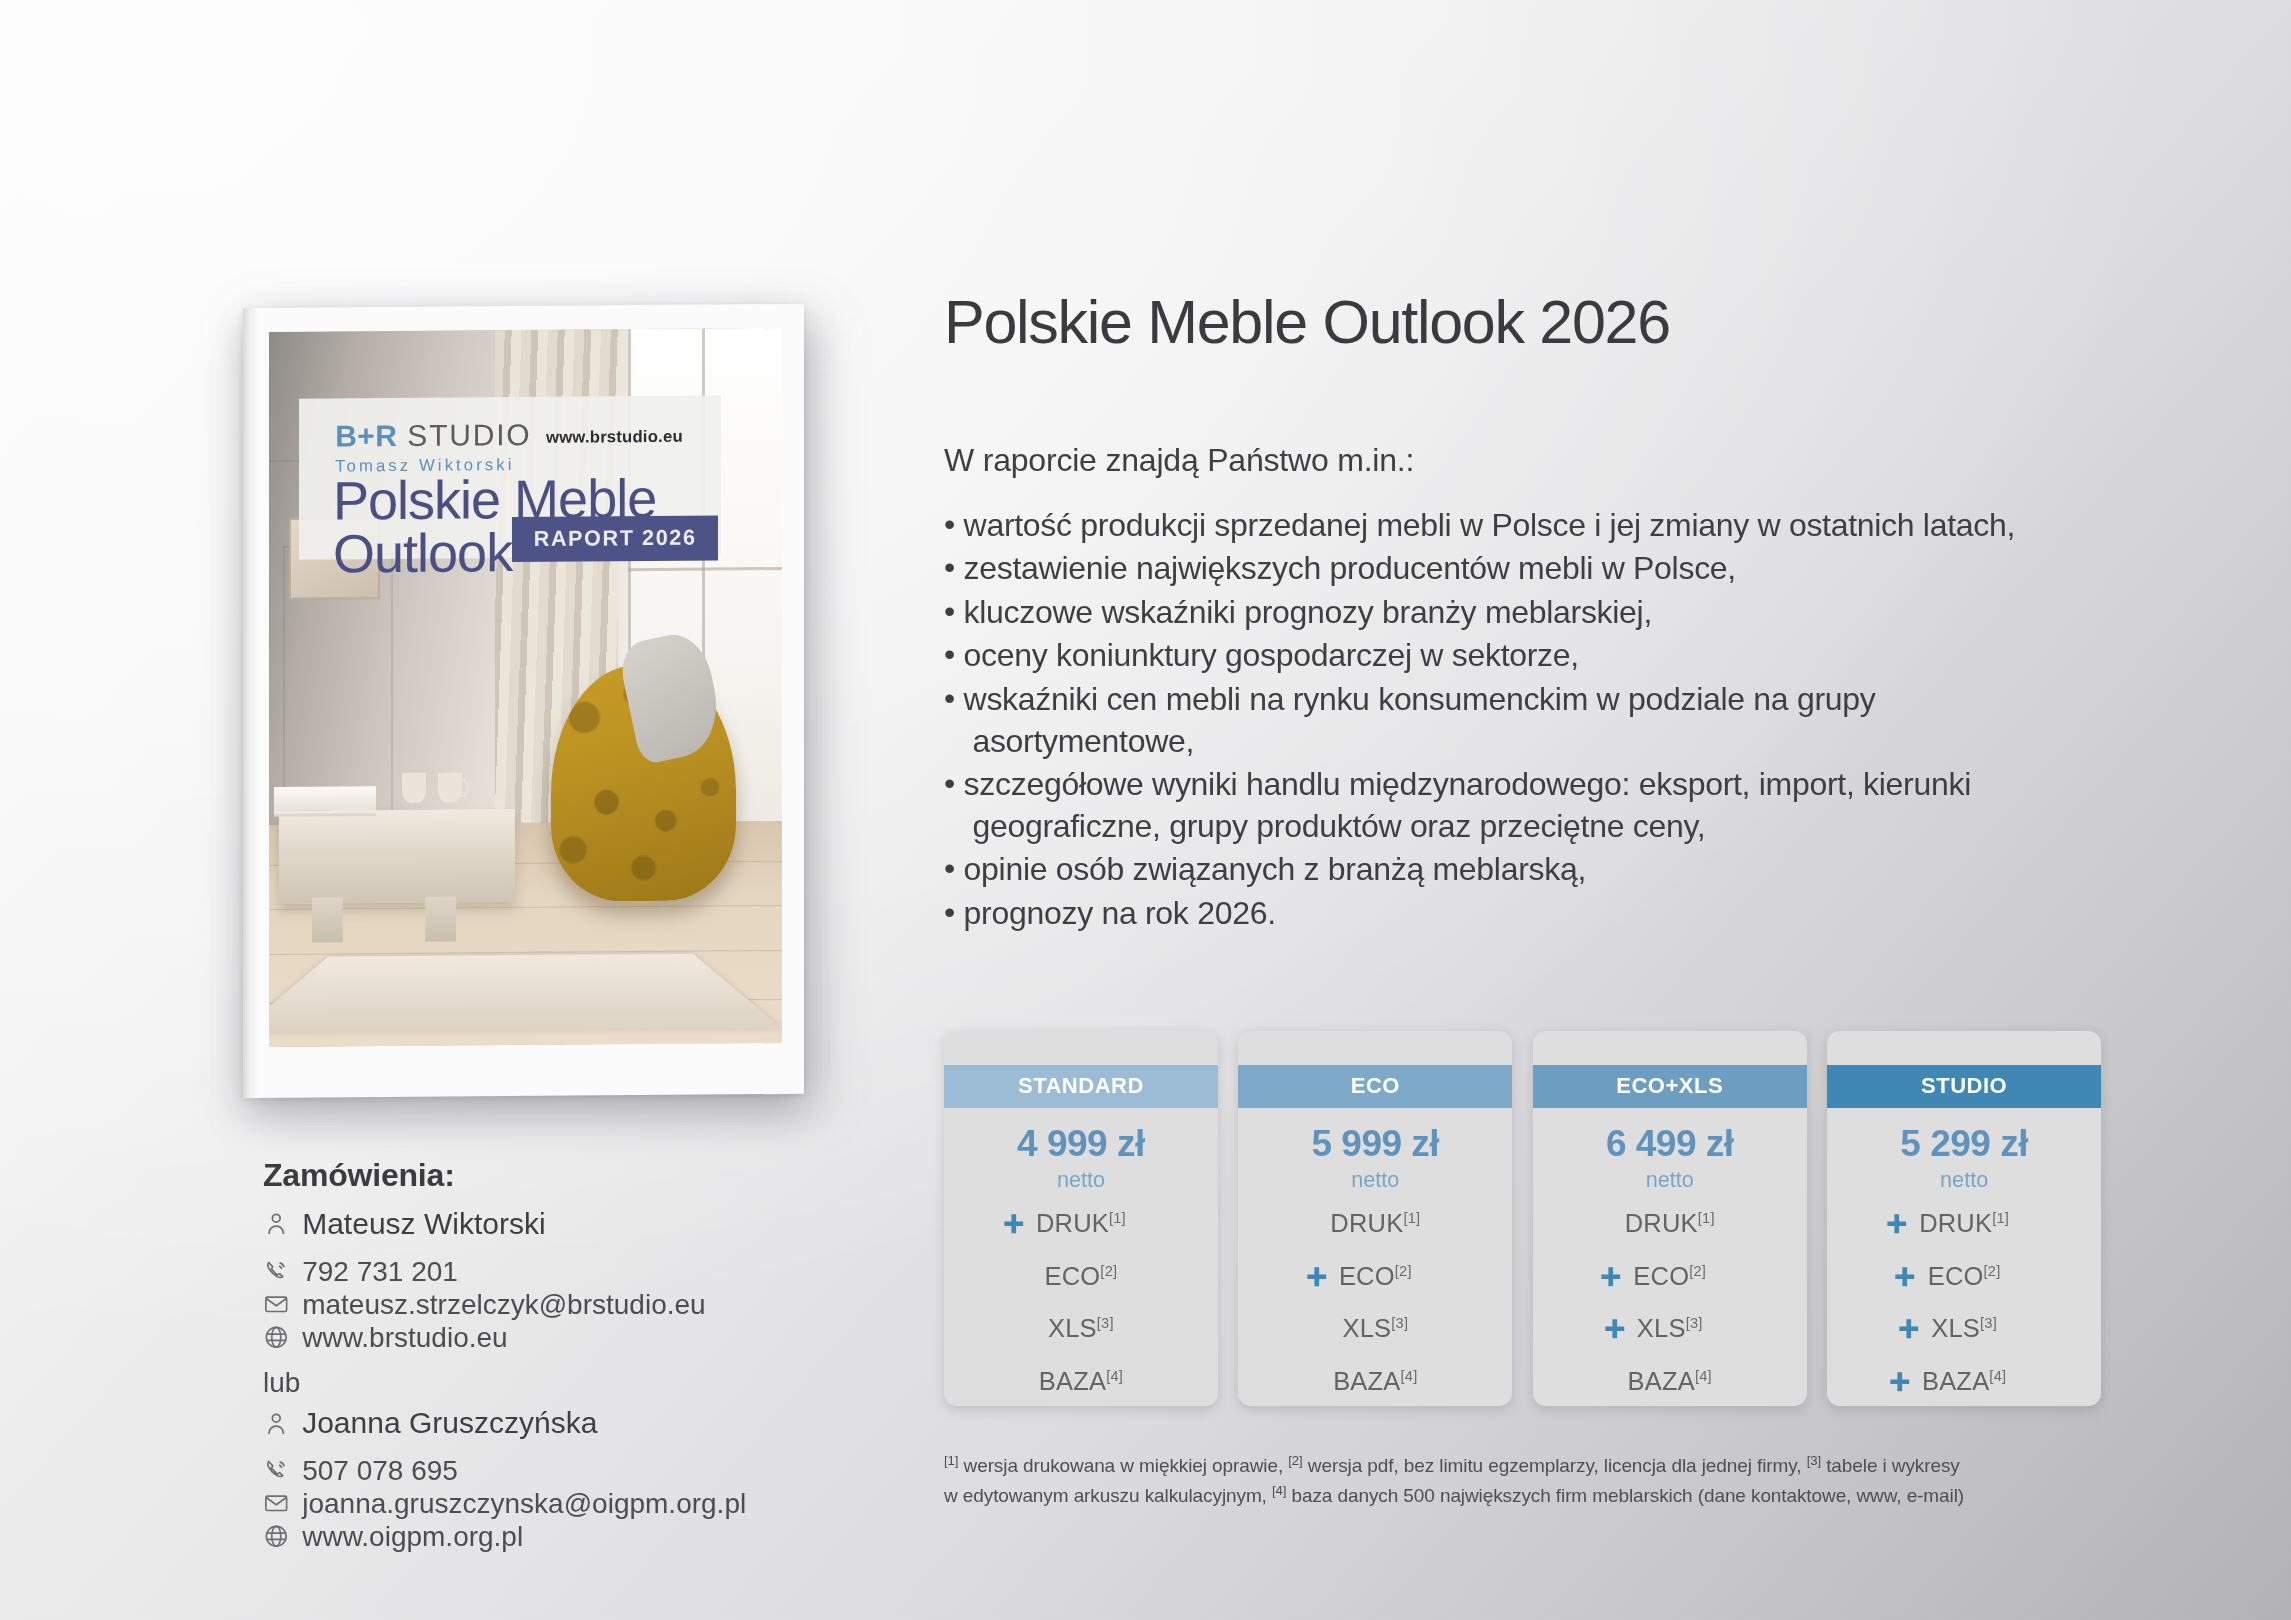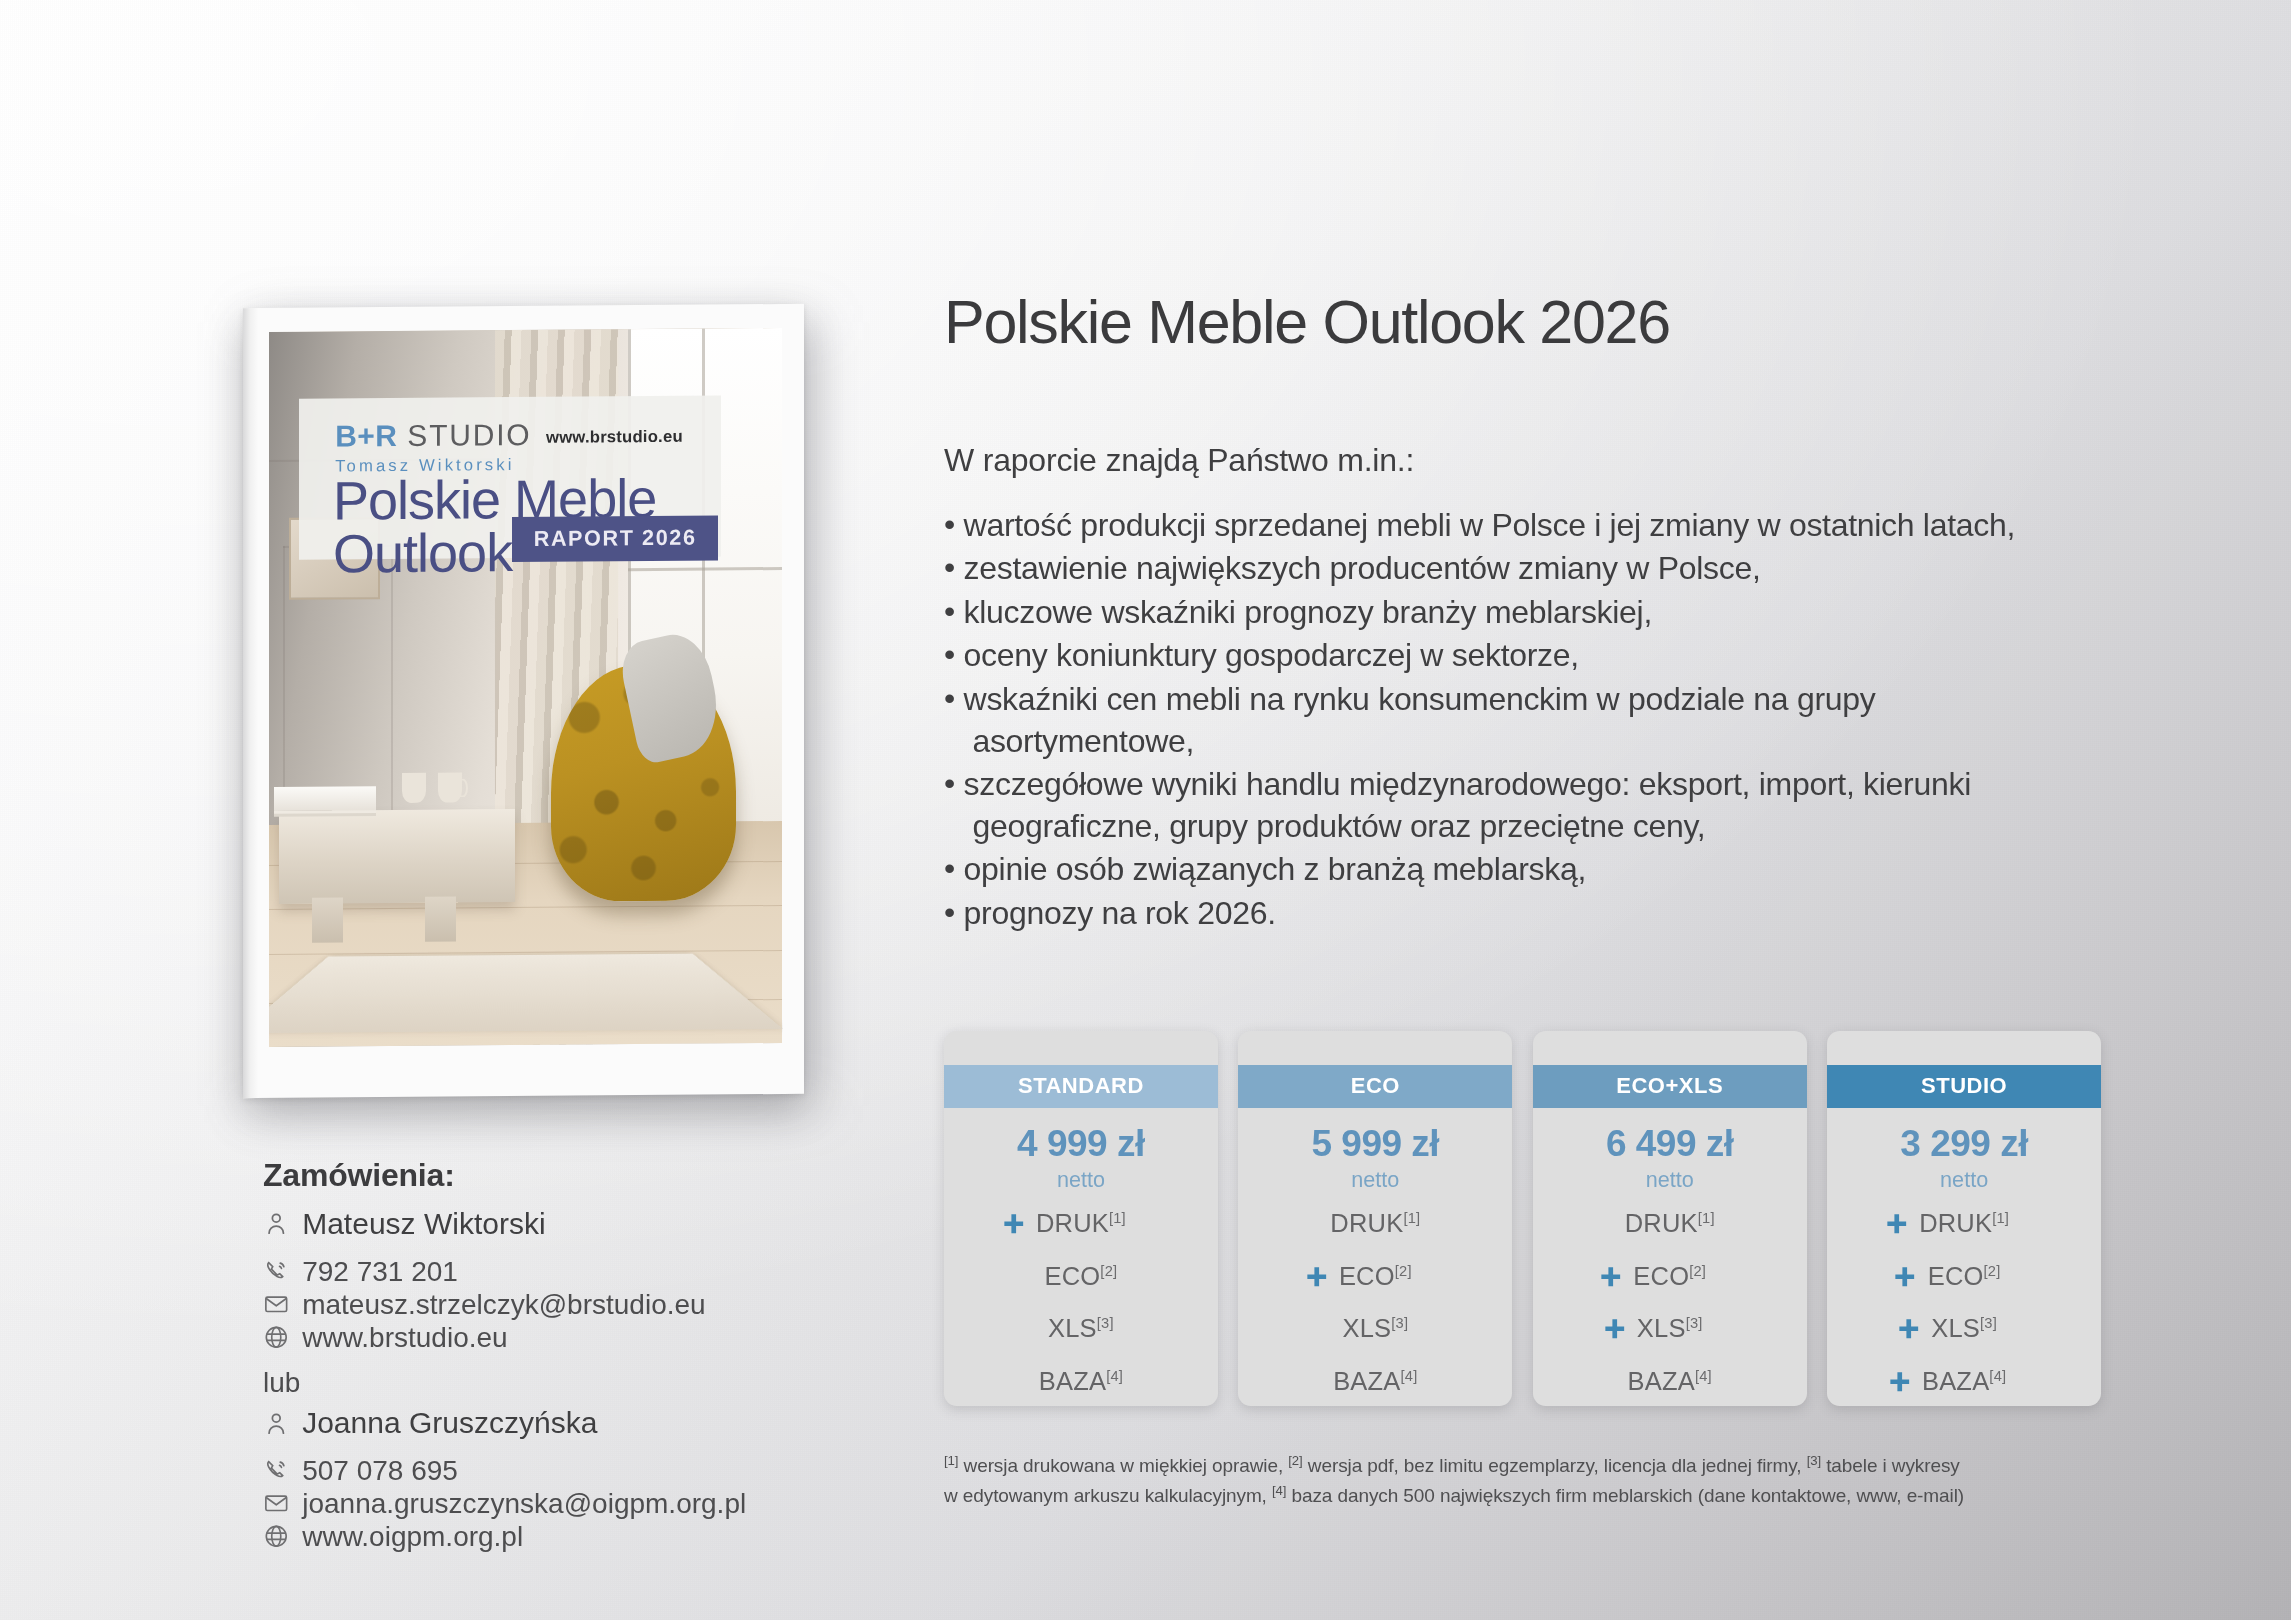--- a/index.html
+++ b/index.html
@@ -335,21 +335,21 @@
       </span>
       <span>www.oigpm.org.pl</span>
     </div>
   </div>
 
   <div class="right">
     <h1 class="main-title">Polskie Meble Outlook 2026</h1>
     <p class="lead">W raporcie znajdą Państwo m.in.:</p>
     <ul class="blist" id="bullets">
         <li><span>wartość produkcji sprzedanej mebli w Polsce i jej zmiany w ostatnich latach,</span></li>
-        <li><span>zestawienie największych producentów zmiany w Polsce,</span></li>
+        <li><span>zestawienie największych producentów mebli w Polsce,</span></li>
         <li><span>kluczowe wskaźniki prognozy branży meblarskiej,</span></li>
         <li><span>oceny koniunktury gospodarczej w sektorze,</span></li>
         <li><span>wskaźniki cen mebli na rynku konsumenckim w podziale na grupy</span><span class="cont">asortymentowe,</span></li>
         <li><span>szczegółowe wyniki handlu międzynarodowego: eksport, import, kierunki</span><span class="cont">geograficzne, grupy produktów oraz przeciętne ceny,</span></li>
         <li><span>opinie osób związanych z branżą meblarską,</span></li>
         <li><span>prognozy na rok 2026.</span></li>
       </ul>
   </div>
 
   <div class="cards" id="cards">
@@ -477,21 +477,21 @@
                 <path d="M9.6 2.4h4.8v7.2h7.2v4.8h-7.2v7.2H9.6v-7.2H2.4V9.6h7.2z" fill="#3f87b4"></path>
               </svg>
             </span>
             <span class="flabel">BAZA<sup>[4]</sup></span>
             <span class="fspacer"></span>
           </div>
         </div>
       </div>
       <div class="card">
         <div class="card-head" style="background: rgb(63, 135, 180);">STUDIO</div>
-        <div class="price">3 299 zł</div>
+        <div class="price">5 299 zł</div>
         <div class="netto">netto</div>
         <div class="feats">
           <div class="feat on">
             <span class="plus">
               <svg viewBox="0 0 24 24" width="23.5" height="23.5">
                 <path d="M9.6 2.4h4.8v7.2h7.2v4.8h-7.2v7.2H9.6v-7.2H2.4V9.6h7.2z" fill="#3f87b4"></path>
               </svg>
             </span>
             <span class="flabel">DRUK<sup>[1]</sup></span>
             <span class="fspacer"></span>

